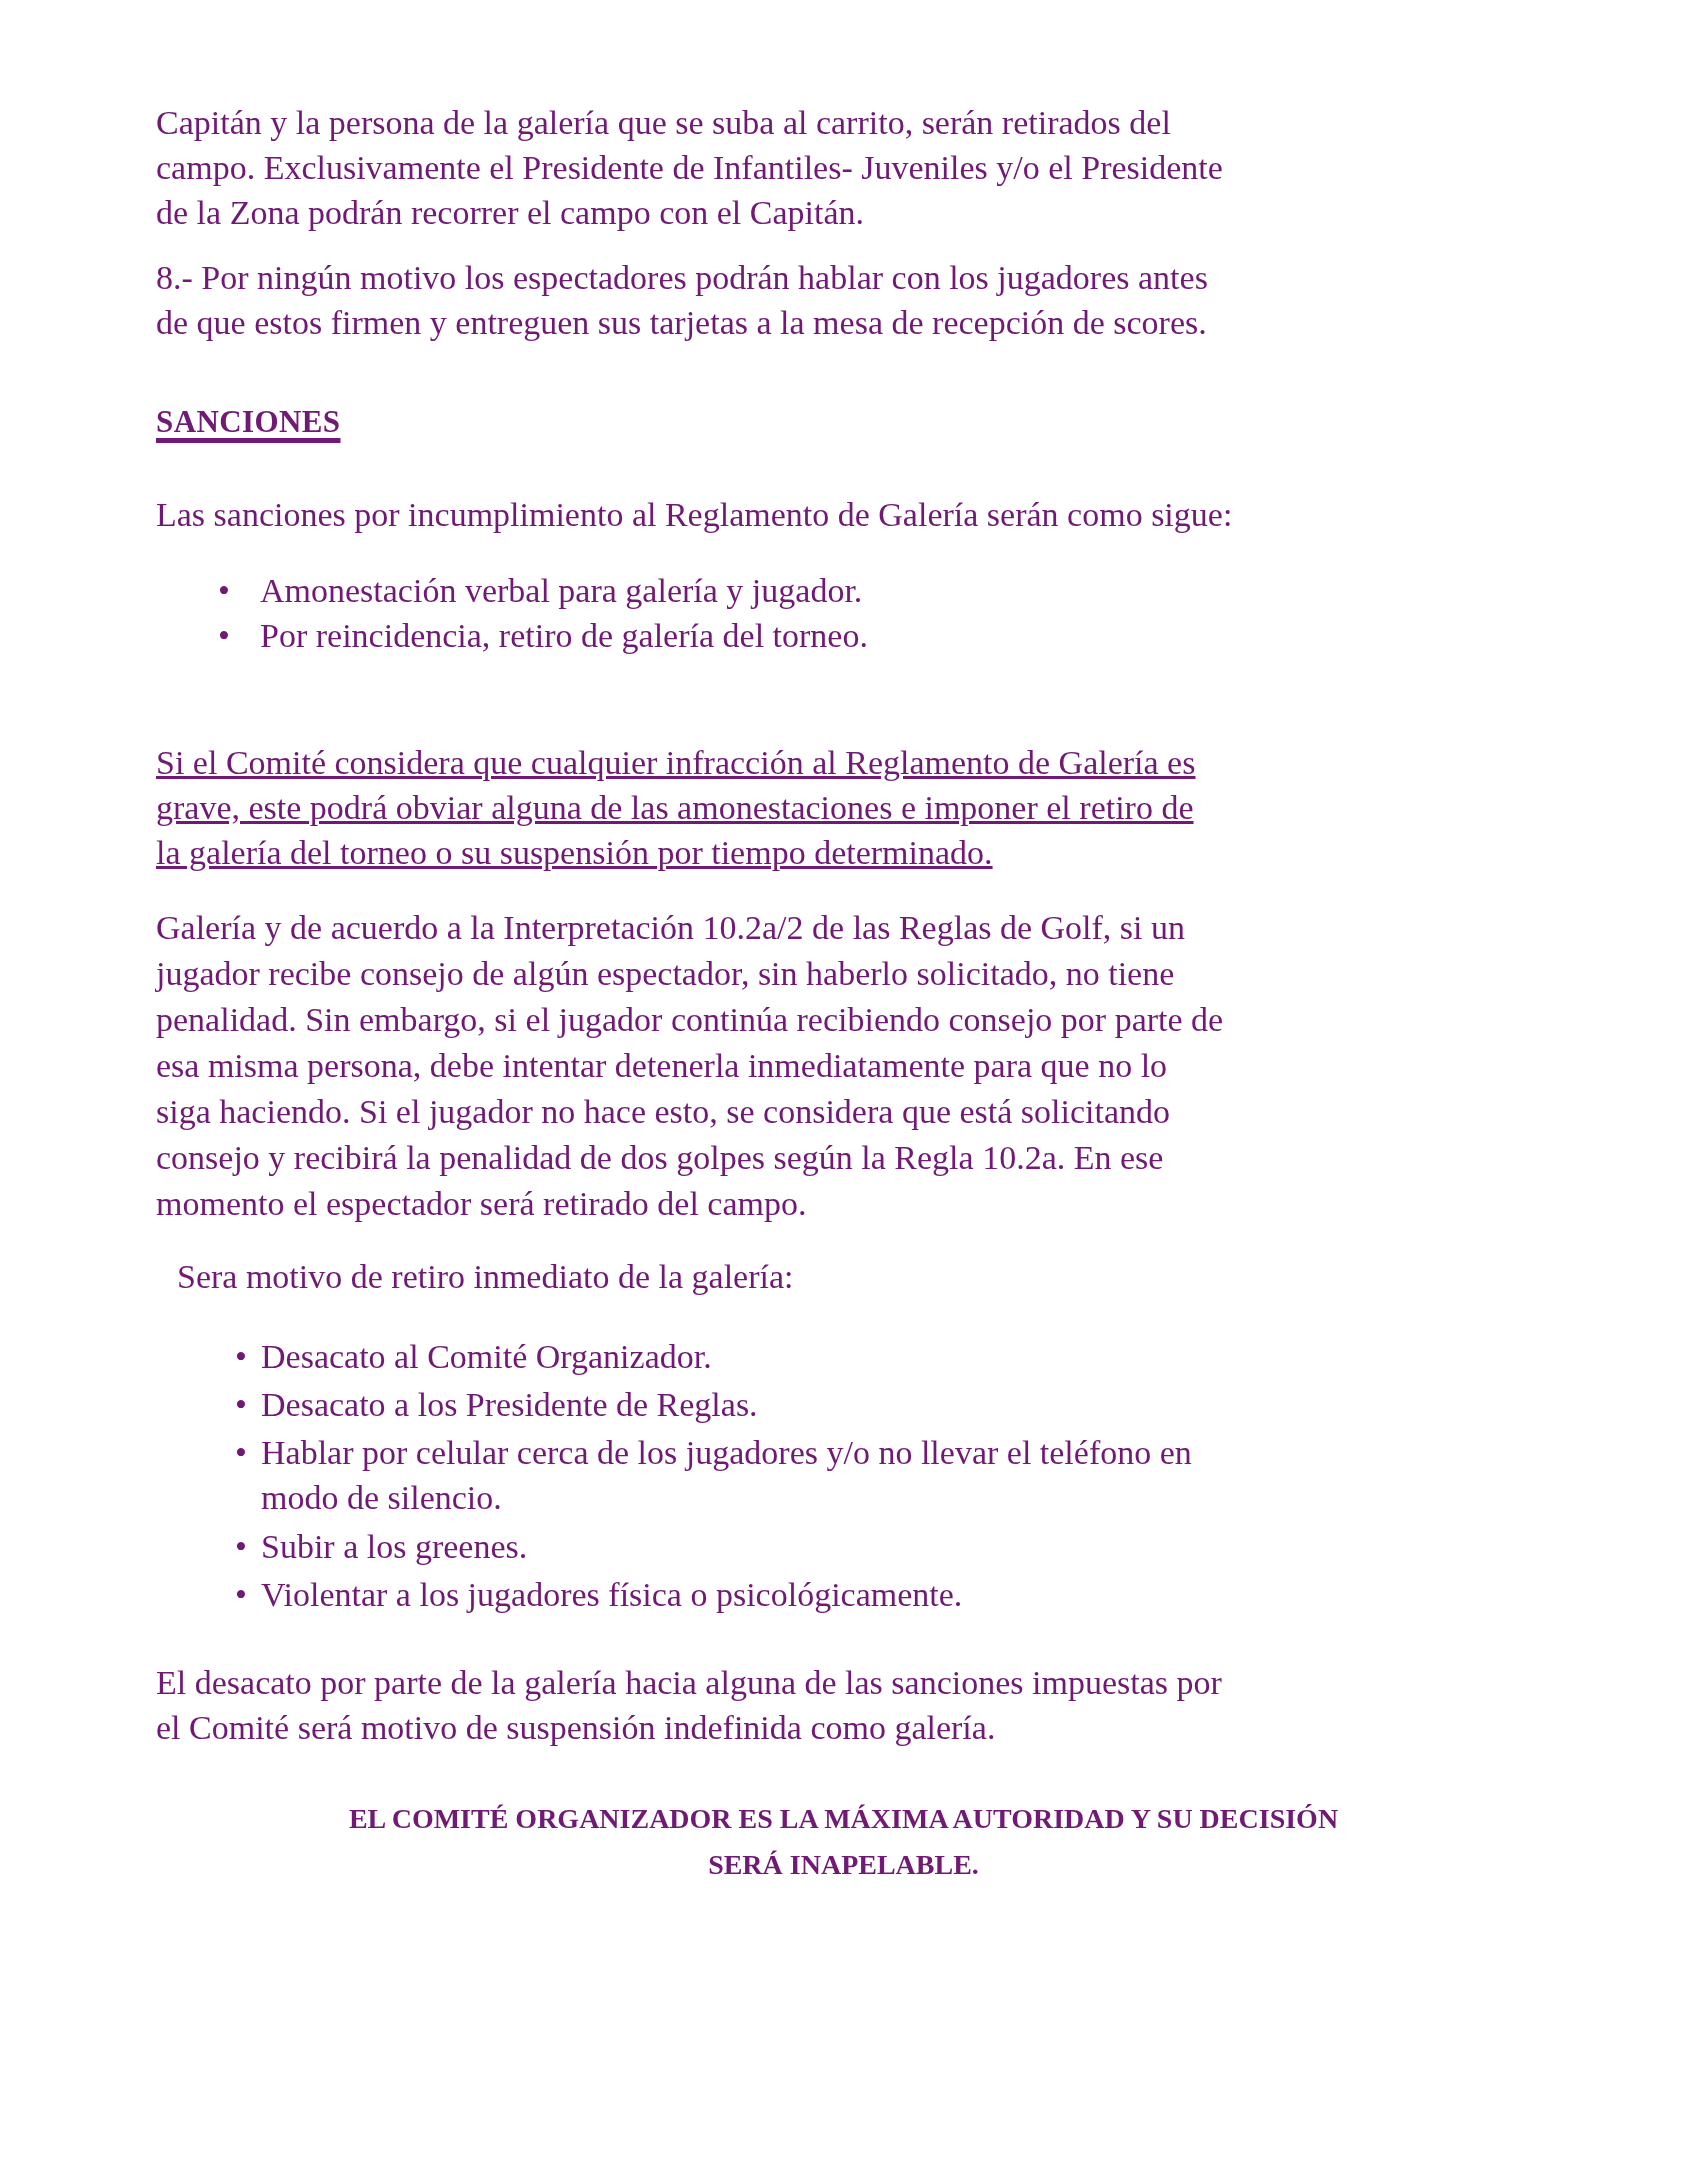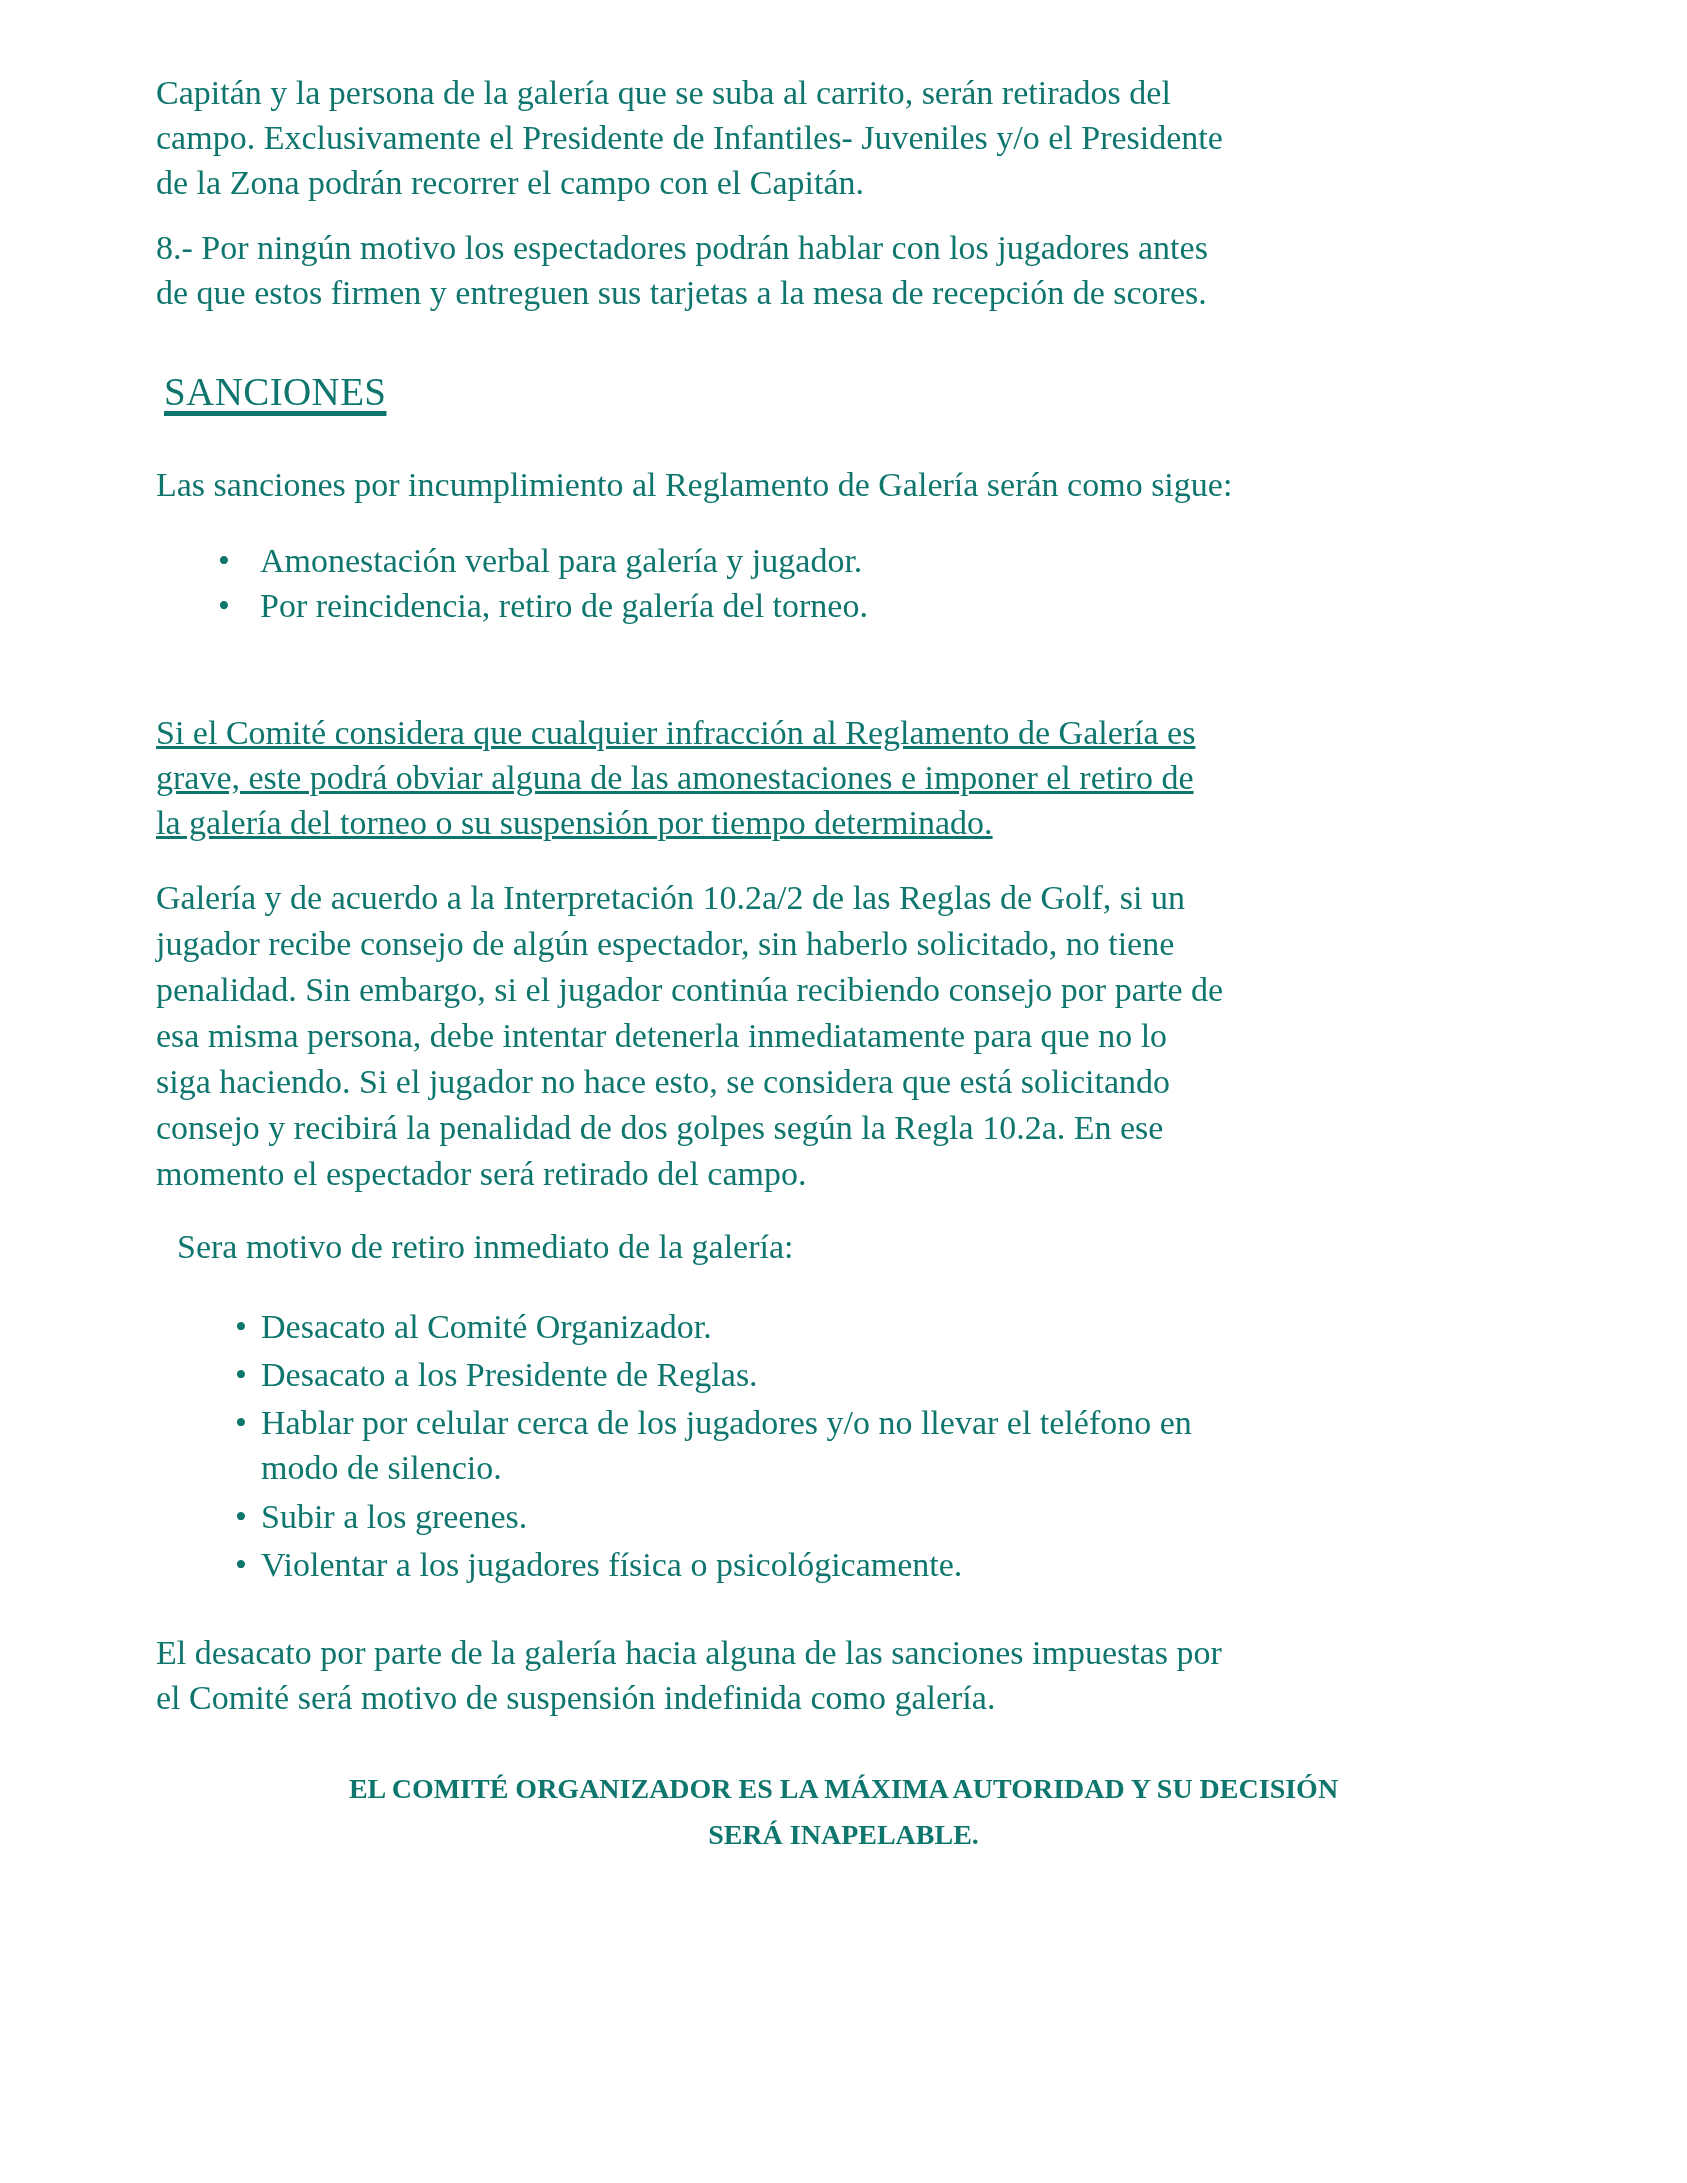--- a/index.html
+++ b/index.html
@@ -5,39 +5,38 @@
   html, body {
     margin: 0;
     padding: 0;
     background: #ffffff;
   }
   .page {
     position: relative;
     width: 1687px;
     height: 2183px;
     box-sizing: border-box;
-    padding: 70px 156px 34px 156px;
+    padding: 100px 156px 34px 156px;
     background: #ffffff;
-    color: #0f766e;
+    color: #701a75;
     font-family: "Liberation Serif", "DejaVu Serif", serif;
     font-size: 34px;
     line-height: 45px;
   }
   .block { margin: 0; }
   .line { white-space: nowrap; }
 
   .p2 { margin-top: 20px; }
 
   .heading {
     margin-top: 51px;
-    font-size: 39px;
+    font-size: 31px;
     line-height: 52px;
-    font-weight: 400;
+    font-weight: 700;
     letter-spacing: 0.4px;
-    margin-left: 8px;
   }
   .heading .hd-inner {
     text-decoration: underline;
     text-decoration-thickness: 5px;
     text-underline-offset: 5.9px;
   }
 
   .p3 { margin-top: 44px; }
 
   .list { margin: 0; padding: 0; list-style: none; }

